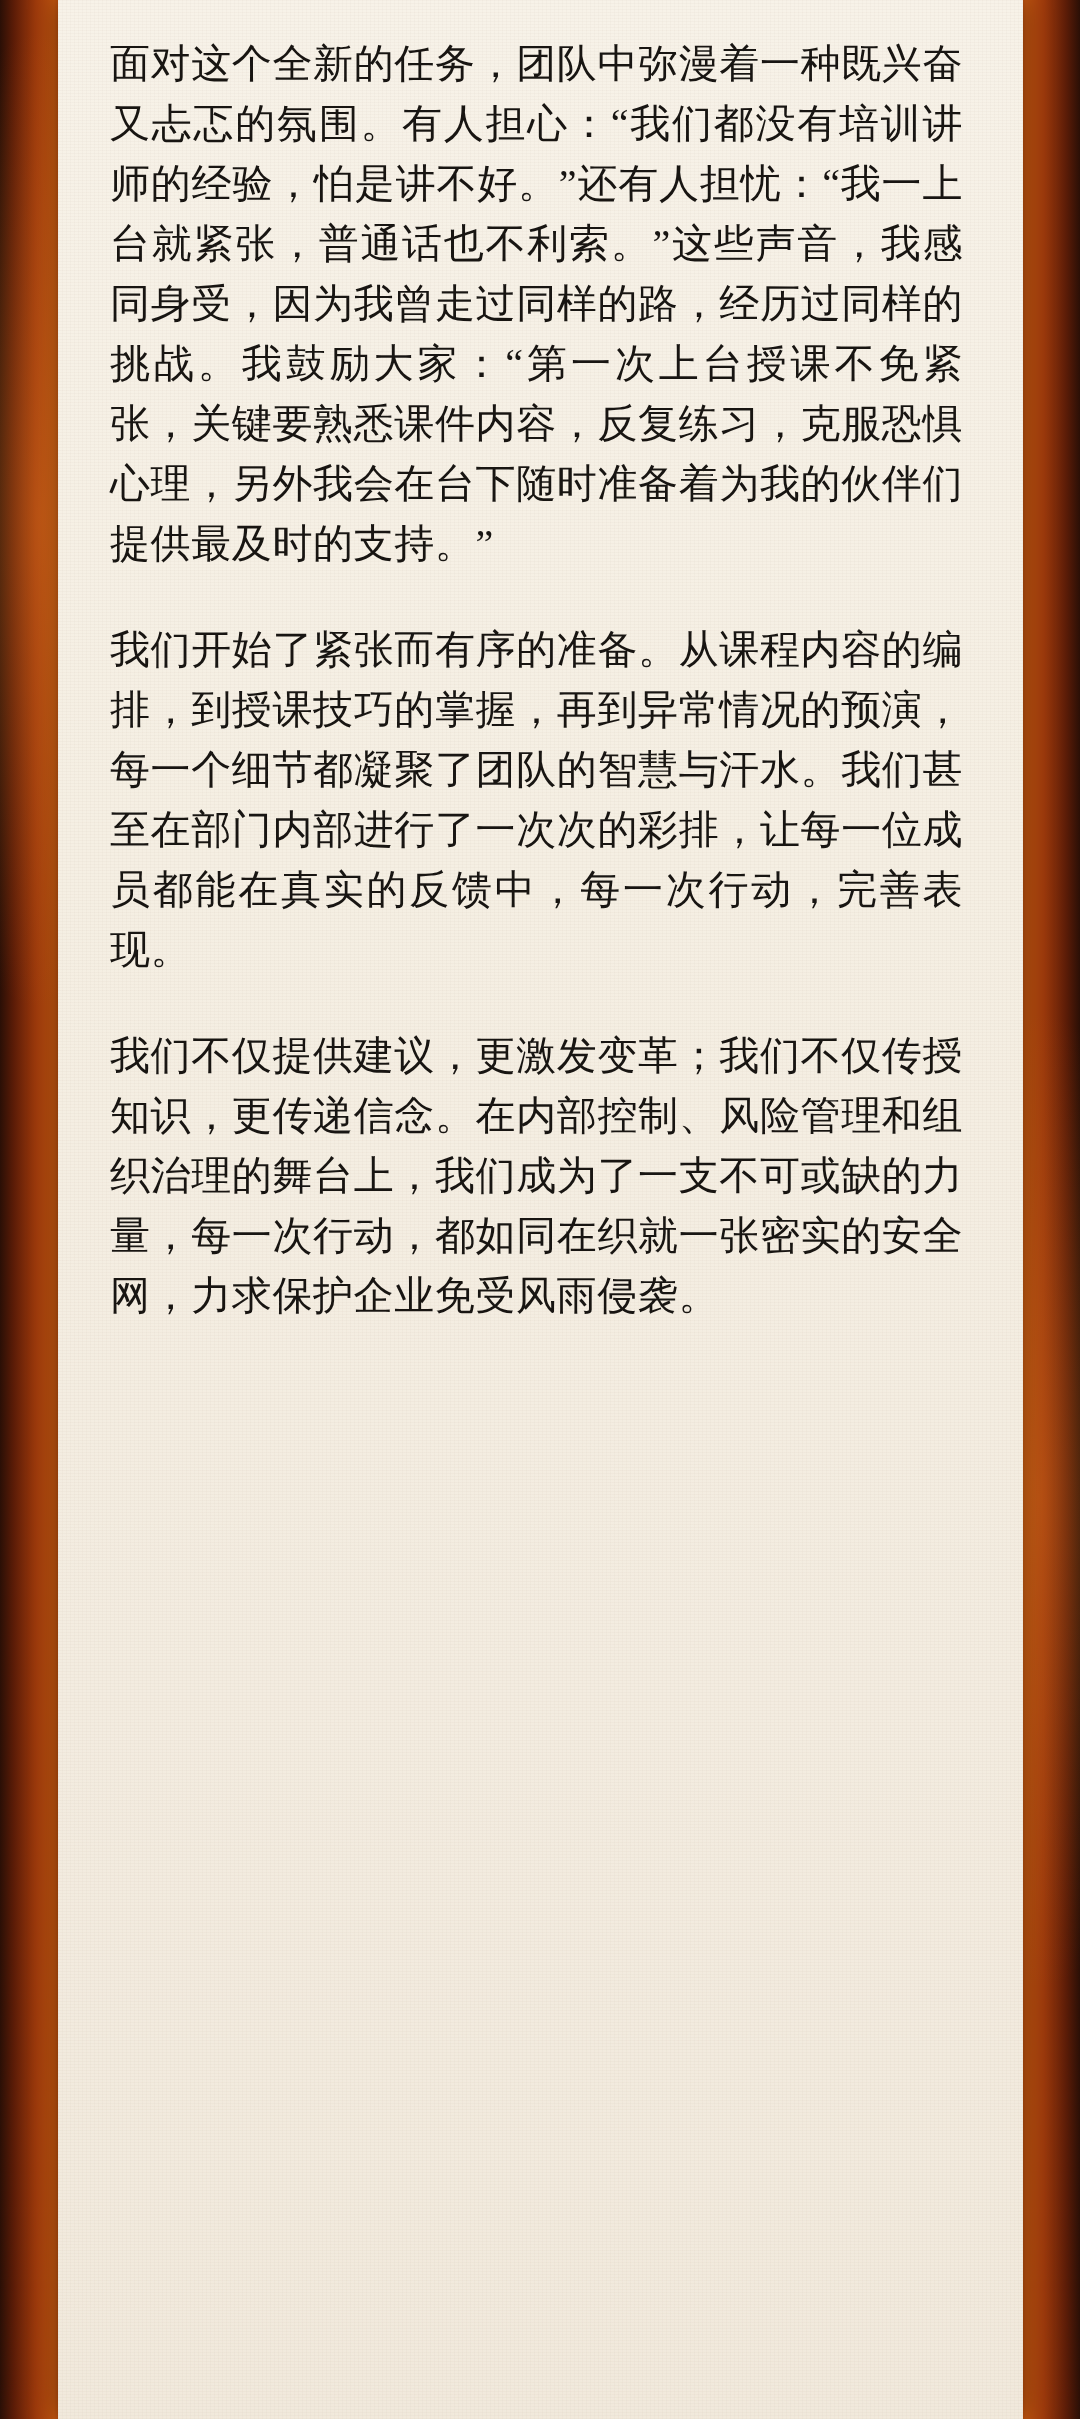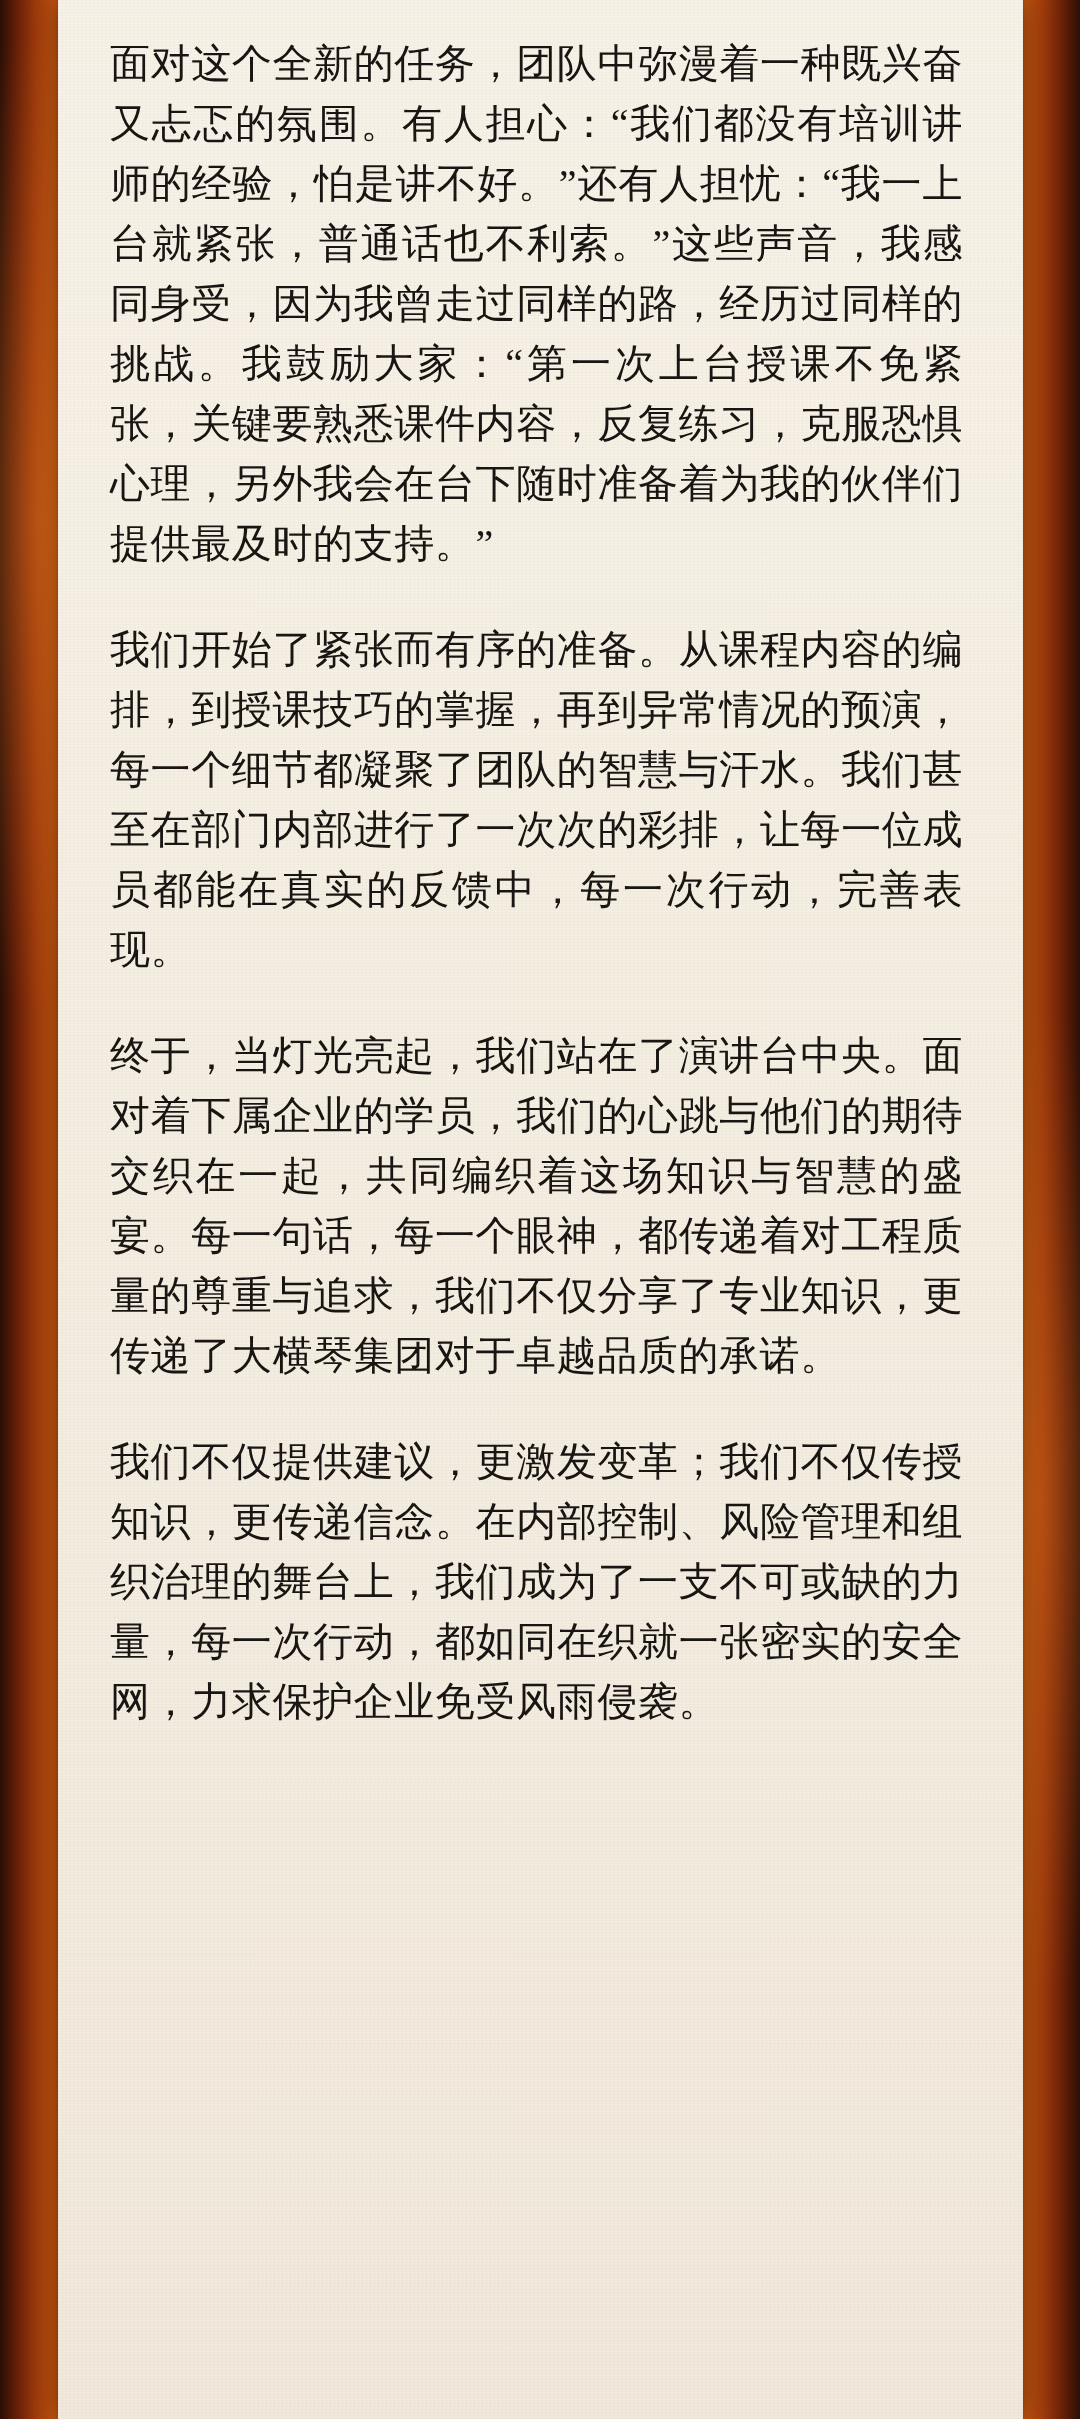--- a/index.html
+++ b/index.html
@@ -94,17 +94,16 @@
   }
 </style>
 </head>
 <body>
 
 <div id="page">
   <div id="paper">
     <div id="article">
       <p class="para">面对这个全新的任务，团队中弥漫着一种既兴奋又忐忑的氛围。有人担心：“我们都没有培训讲师的经验，怕是讲不好。”还有人担忧：“我一上台就紧张，普通话也不利索。”这些声音，我感同身受，因为我曾走过同样的路，经历过同样的挑战。我鼓励大家：“第一次上台授课不免紧张，关键要熟悉课件内容，反复练习，克服恐惧心理，另外我会在台下随时准备着为我的伙伴们提供最及时的支持。”</p>
       <p class="para">我们开始了紧张而有序的准备。从课程内容的编排，到授课技巧的掌握，再到异常情况的预演，每一个细节都凝聚了团队的智慧与汗水。我们甚至在部门内部进行了一次次的彩排，让每一位成员都能在真实的反馈中，每一次行动，完善表现。</p>
-      <p class="para">终于，当灯光亮起，我们站在了演讲台中央。面对着下属企业的学员，我们的心跳与他们的期待交织在一起，共同编织着这场知识与智慧的盛宴。每一句话，每一个眼神，都传递着对工程质量的尊重与追求，我们不仅分享了专业知识，更传递了大横琴集团对于卓越品质的承诺。</p>
       <p class="para">我们不仅提供建议，更激发变革；我们不仅传授知识，更传递信念。在内部控制、风险管理和组织治理的舞台上，我们成为了一支不可或缺的力量，每一次行动，都如同在织就一张密实的安全网，力求保护企业免受风雨侵袭。</p>
     </div>
   </div>
 </div>
 
 </body></html>

